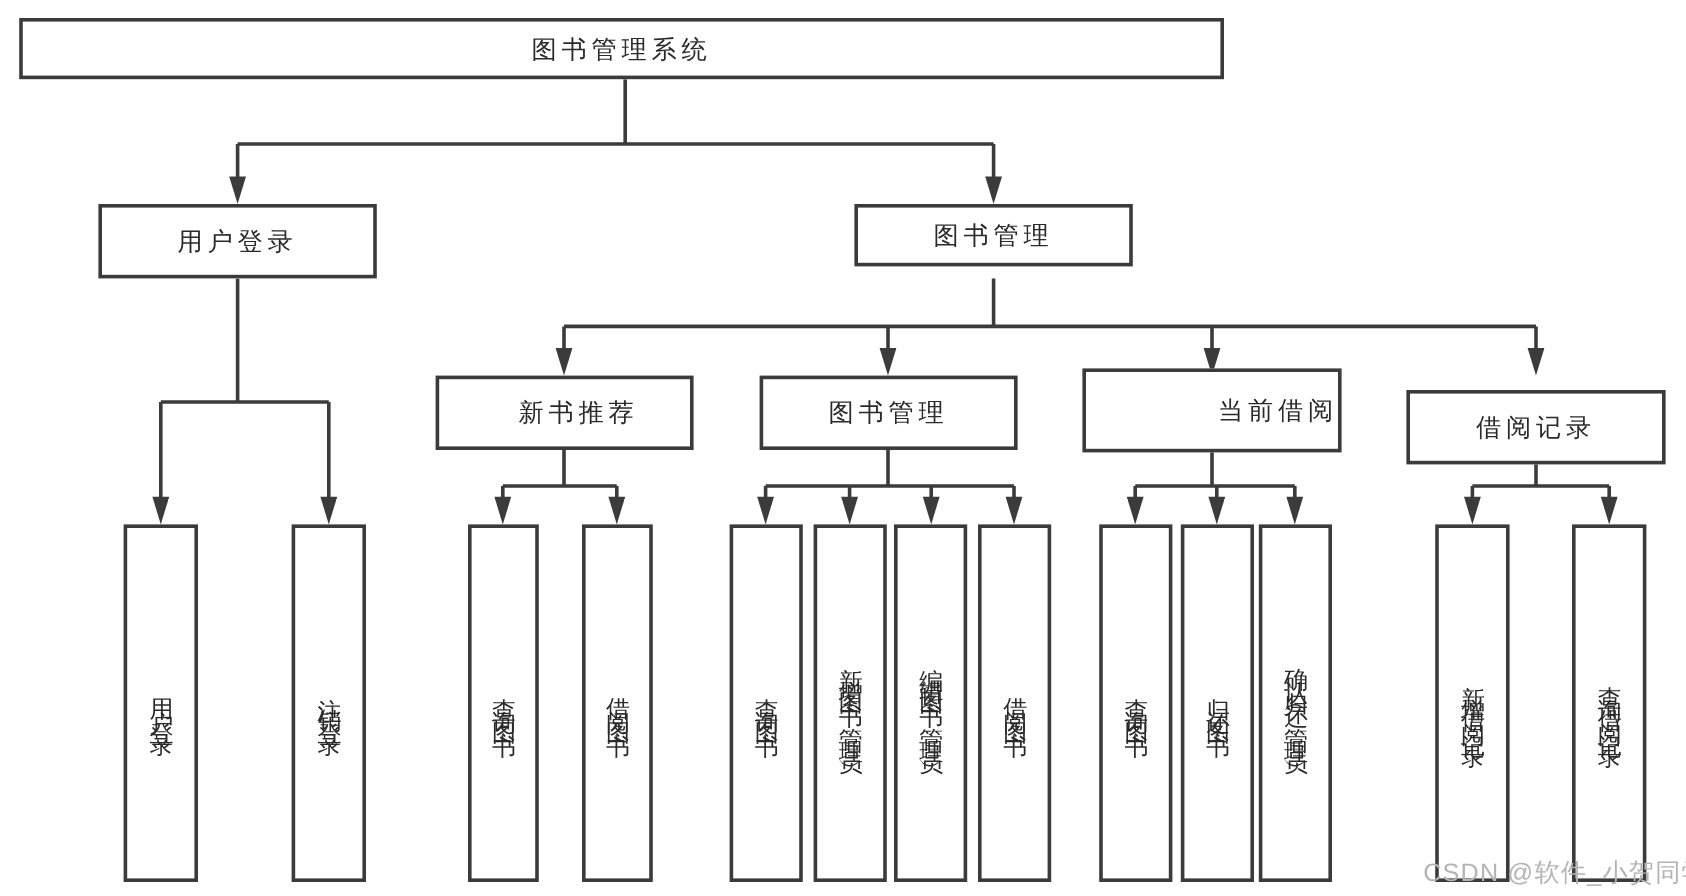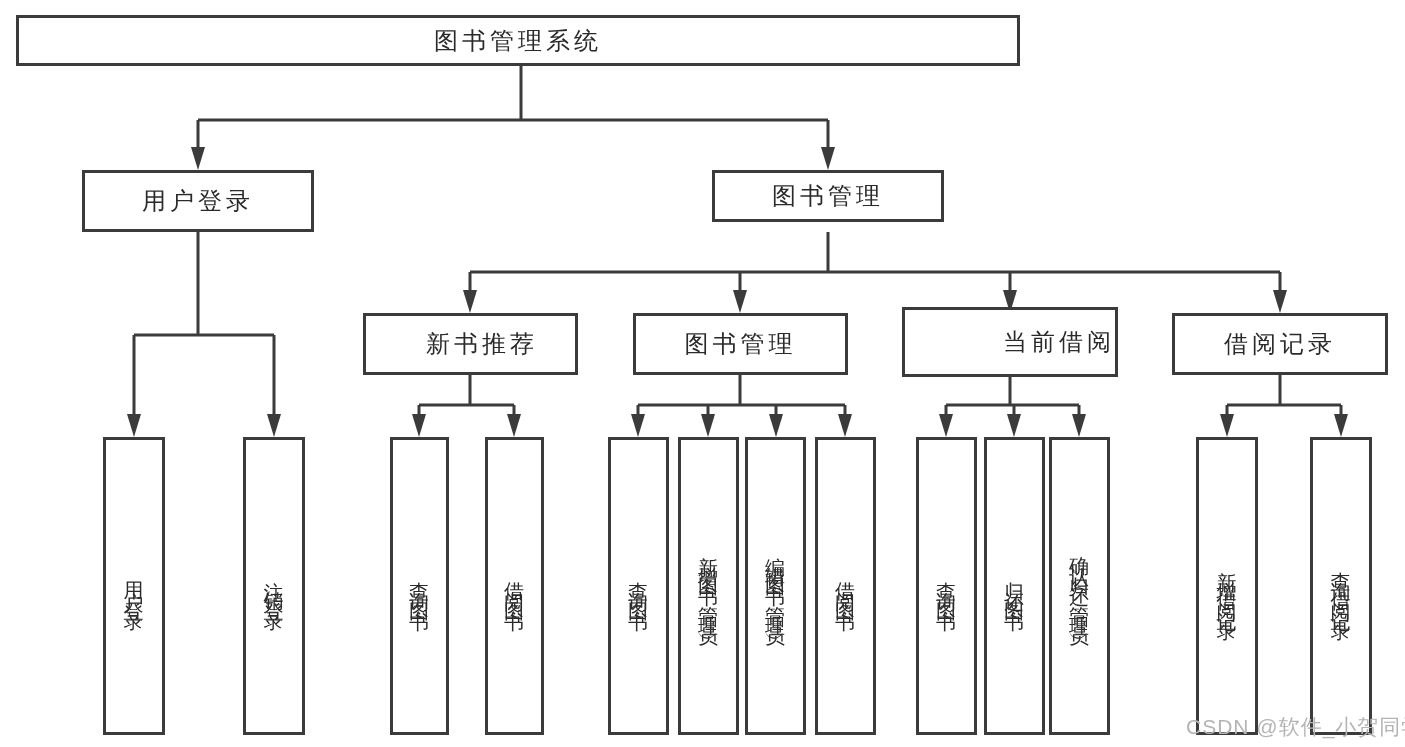--- a/index.html
+++ b/index.html
@@ -26,21 +26,21 @@
     stroke: none;
   }
   .hbox {
     position: absolute;
     box-sizing: border-box;
     border: 3px solid #3b3b3b;
     background: #ffffff;
     display: flex;
     align-items: center;
     justify-content: center;
-    font-size: 24px;
+    font-size: 21px;
     letter-spacing: 4px;
     color: #2a2a2a;
     white-space: nowrap;
   }
   .vbox {
     position: absolute;
     box-sizing: border-box;
     border: 3px solid #3b3b3b;
     background: #ffffff;
     display: flex;
@@ -134,21 +134,21 @@
 
   <div class="hbox" style="left:363px; top:313px; width:215px; height:62px;padding-left:23px;">
     <span>新书推荐</span>
   </div>
   <div class="hbox" style="left:633px; top:313px; width:215px; height:62px;">
     <span>图书管理</span>
   </div>
   <div class="hbox" style="left:902px; top:307px; width:216px; height:70px;justify-content:flex-end;">
     <span>当前借阅</span>
   </div>
-  <div class="hbox" style="left:1172px; top:313px; width:216px; height:62px;">
+  <div class="hbox" style="left:1172px; top:325px; width:216px; height:62px;">
     <span>借阅记录</span>
   </div>
 
   <div class="vbox" style="left:103px; top:437px; width:62px; height:298px;">
     <span class="vtext">用户登录</span>
   </div>
   <div class="vbox" style="left:243px; top:437px; width:62px; height:298px;">
     <span class="vtext">注销登录</span>
   </div>
 

